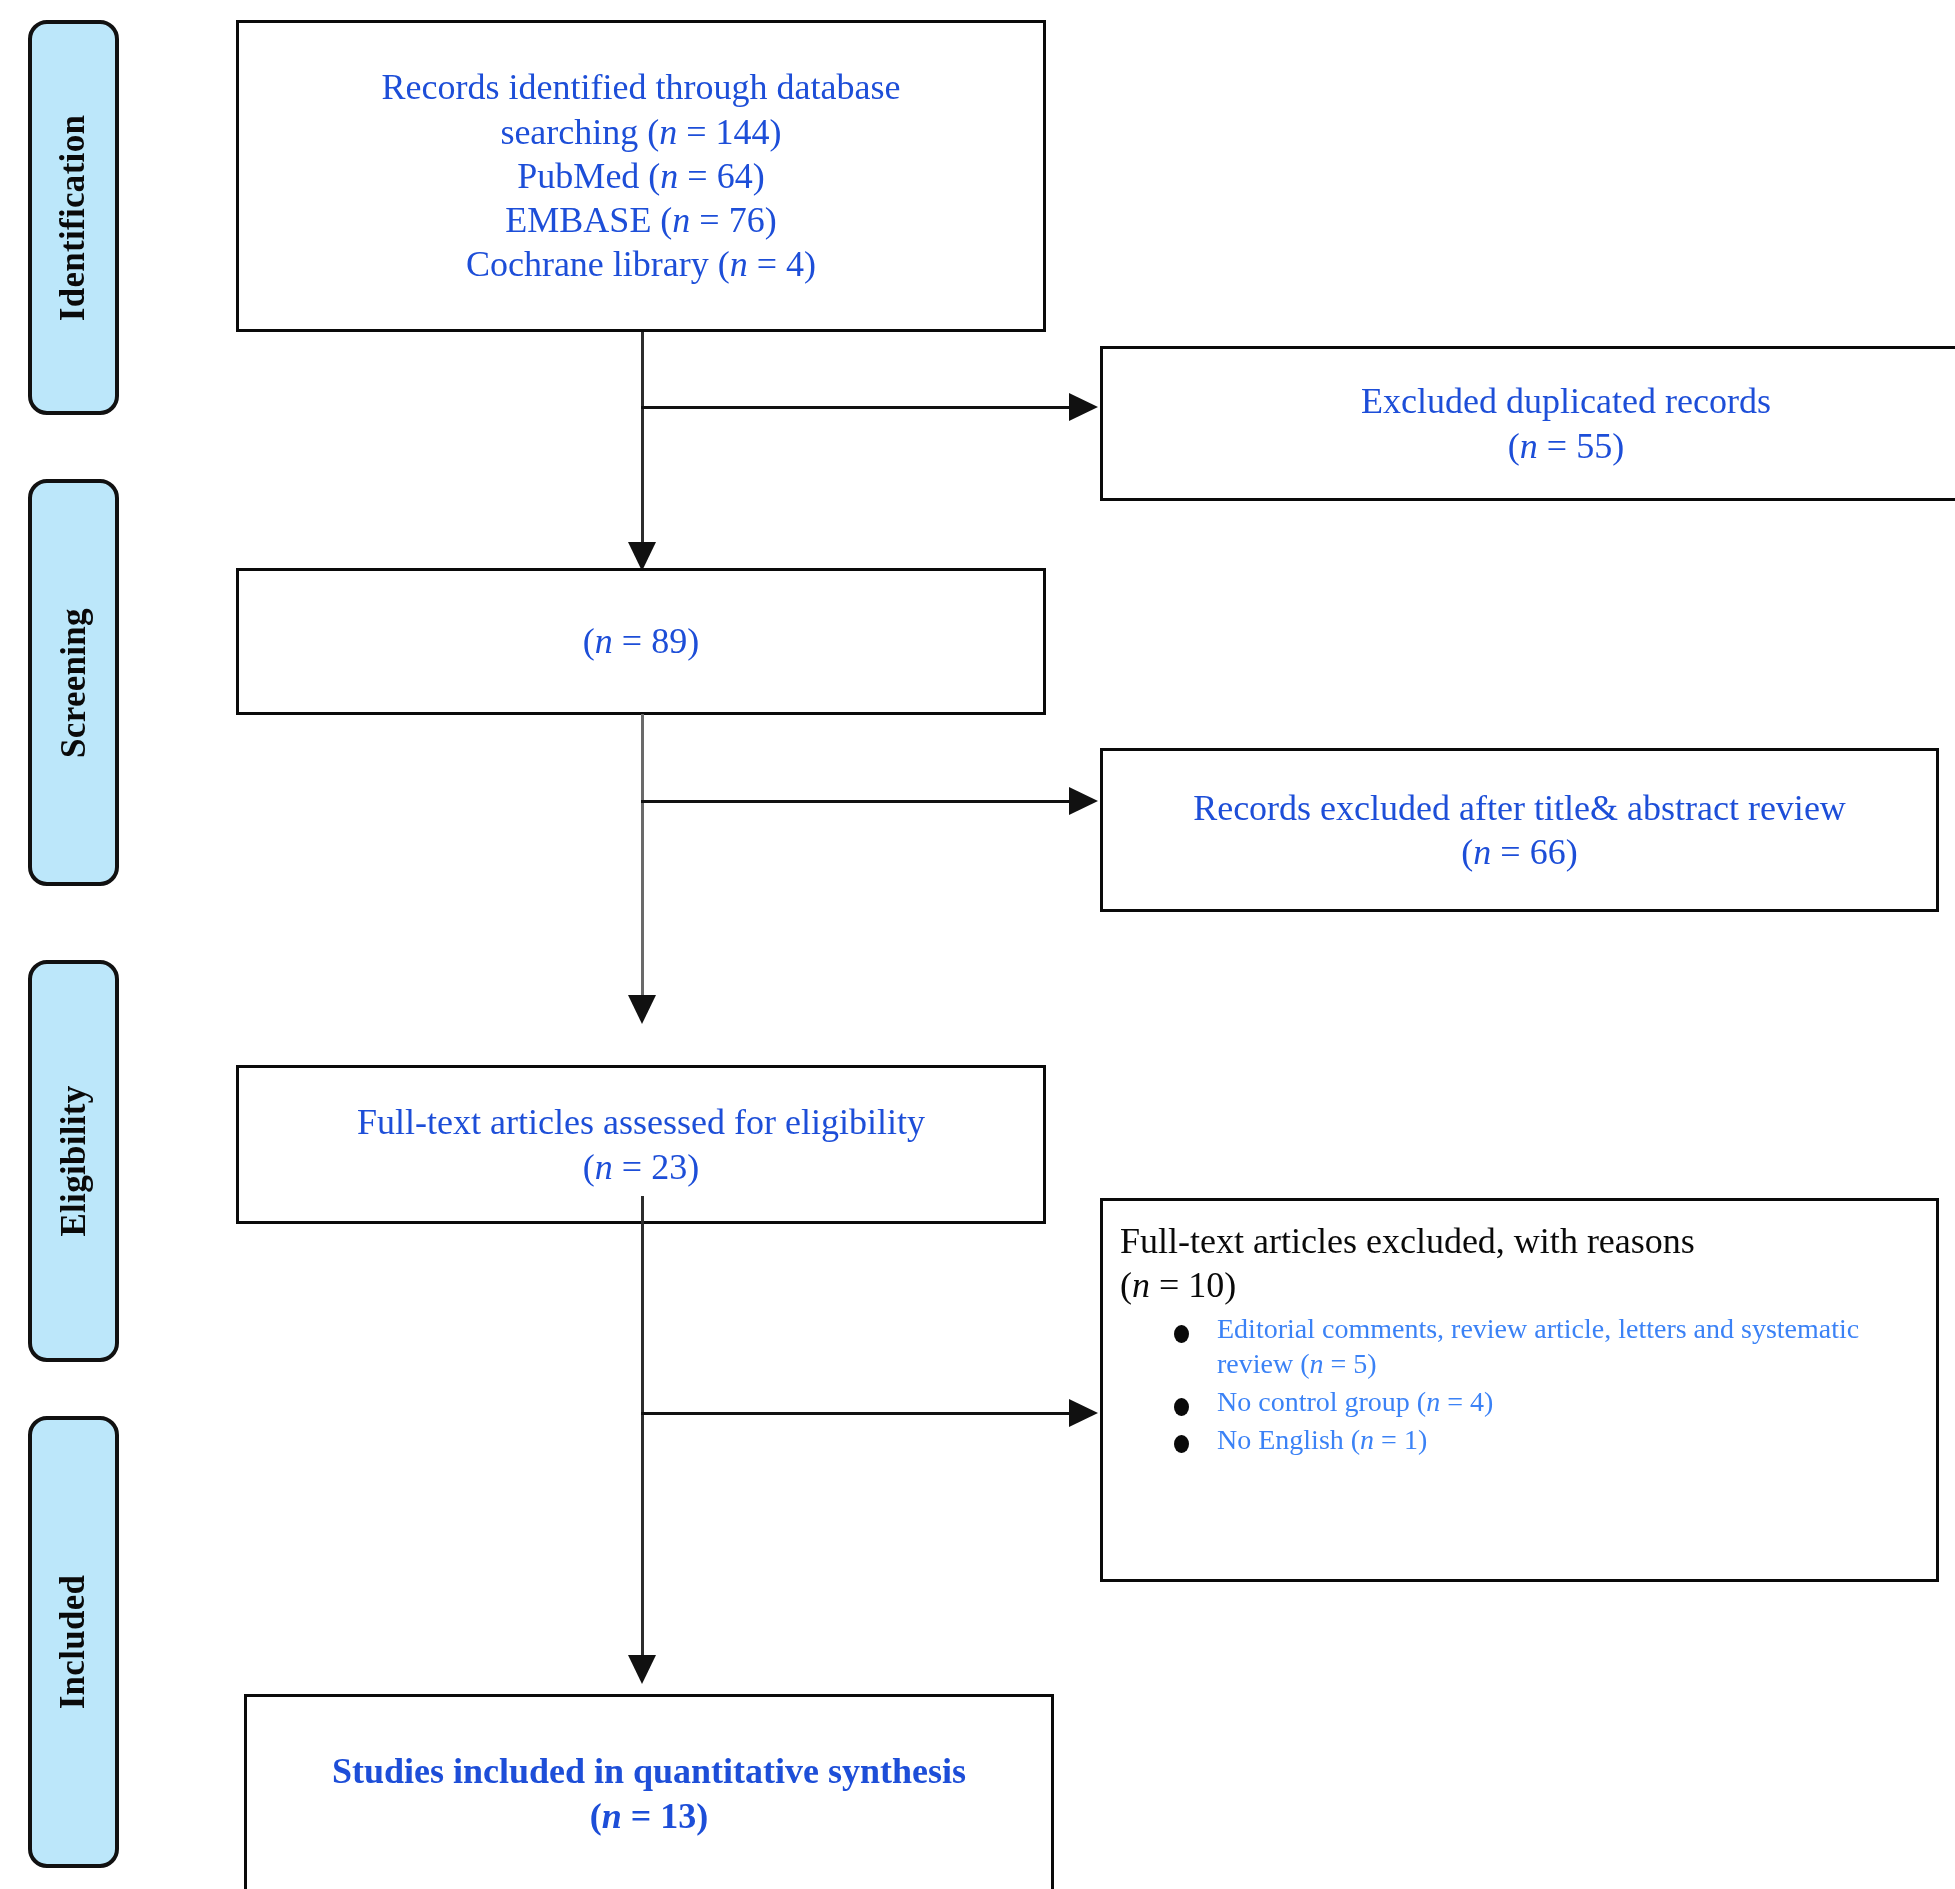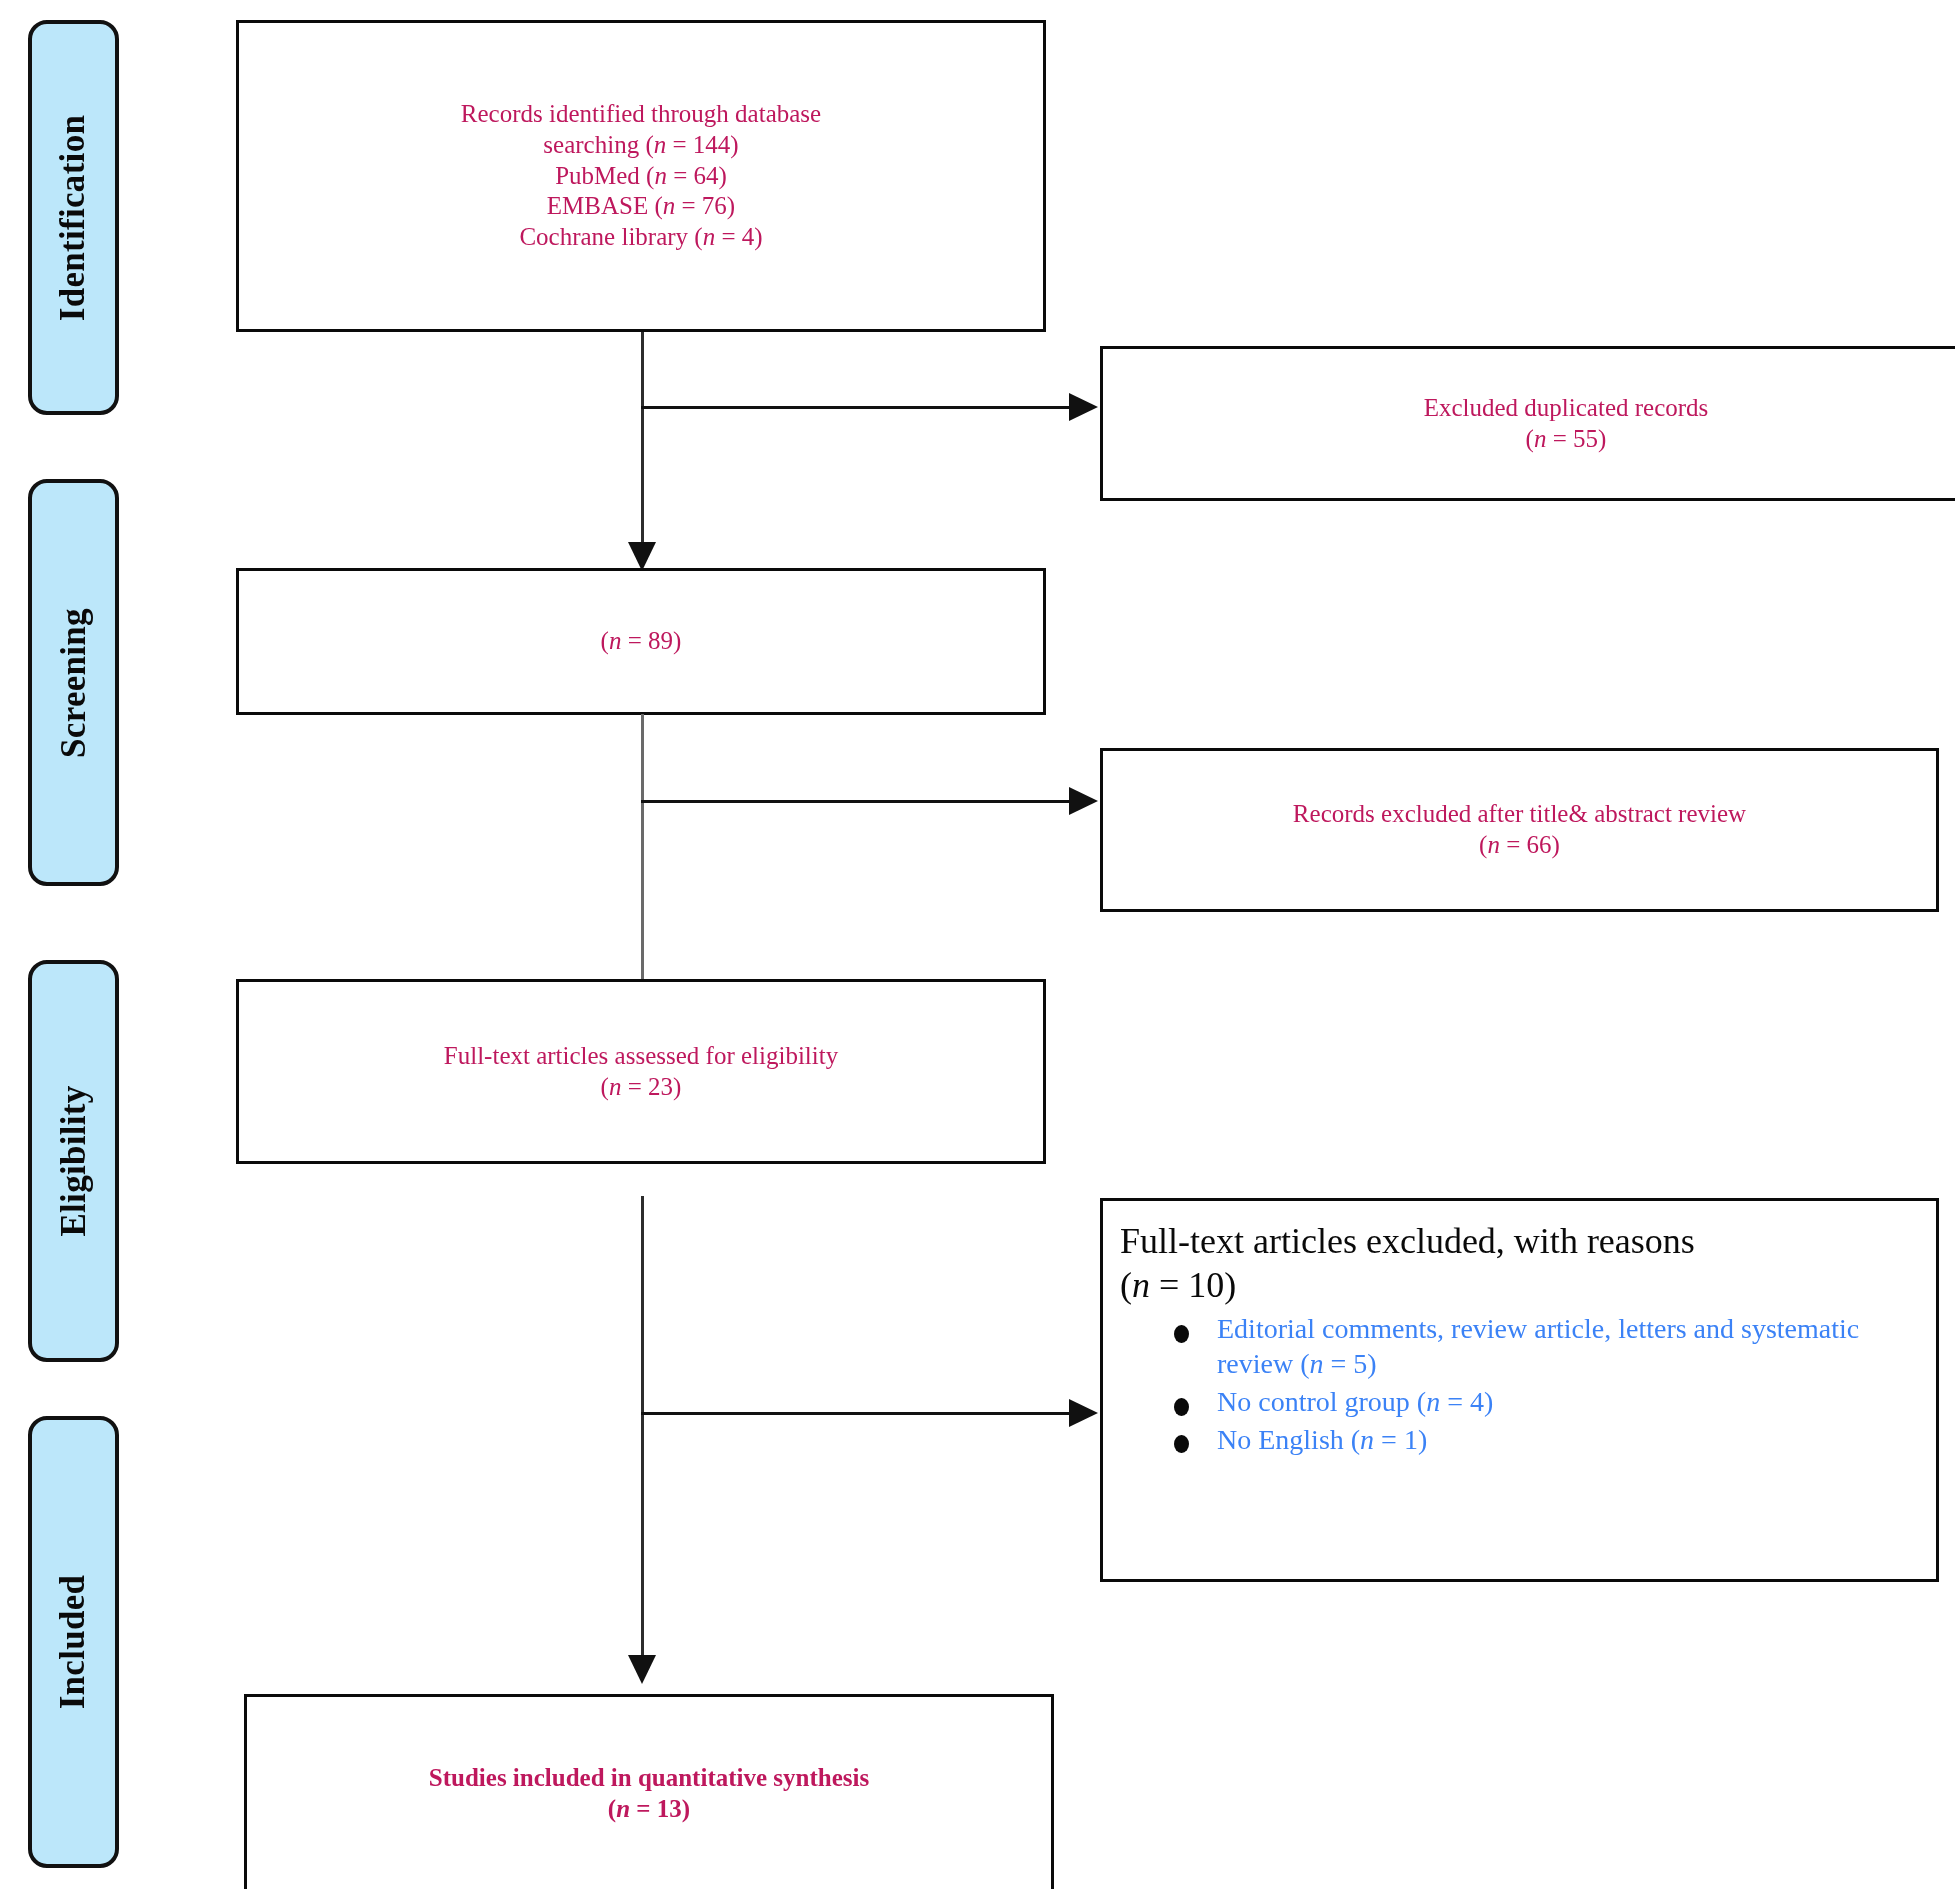--- a/index.html
+++ b/index.html
@@ -44,23 +44,23 @@
     box-sizing: border-box;
     background: #ffffff;
     border: 3.4px solid #0a0a0a;
     display: flex;
     flex-direction: column;
     align-items: center;
     justify-content: center;
     padding: 5.6px 14.7px;
   }
   .flow-box .line {
-    font-size: 25px;
+    font-size: 36px;
     line-height: 1.23;
-    color: #be185d;
+    color: #1d4ed8;
     text-align: center;
     white-space: nowrap;
   }
   .flow-box.left-align-list {
     align-items: flex-start;
     justify-content: flex-start;
     padding: 19px 17px 11.3px 17px;
   }
   .reason-head {
     text-align: center;
@@ -167,21 +167,21 @@
   <div class="flow-box" style="left:1100px; top:748px; width:839px; height:164px;">
     <div class="line">Records excluded after title&amp; abstract review</div>
     <div class="line">(<span class="ital">n</span> = 66)</div>
   </div>
 
   <div class="vline gray" style="left:641px; top:714px; height:294px;"></div>
   <div class="arrow-down" style="left:628px; top:995px;"></div>
   <div class="hline" style="left:641px; top:800px; width:429px;"></div>
   <div class="arrow-right" style="left:1069px; top:787px;"></div>
 
-  <div class="flow-box" style="left:236px; top:979px; width:810px; height:185px;">
+  <div class="flow-box" style="left:236px; top:1065px; width:810px; height:159px;">
     <div class="line">Full-text articles assessed  for eligibility</div>
     <div class="line">(<span class="ital">n</span> = 23)</div>
   </div>
 
   <div class="flow-box left-align-list" style="left:1100px; top:1198px; width:839px; height:384px;">
     <div class="reason-head">Full-text articles excluded, with reasons</div>
     <div class="reason-head">(<span class="ital">n</span> = 10)</div>
     <ul class="reasons">
       <li>
         <span class="bullet"></span>

